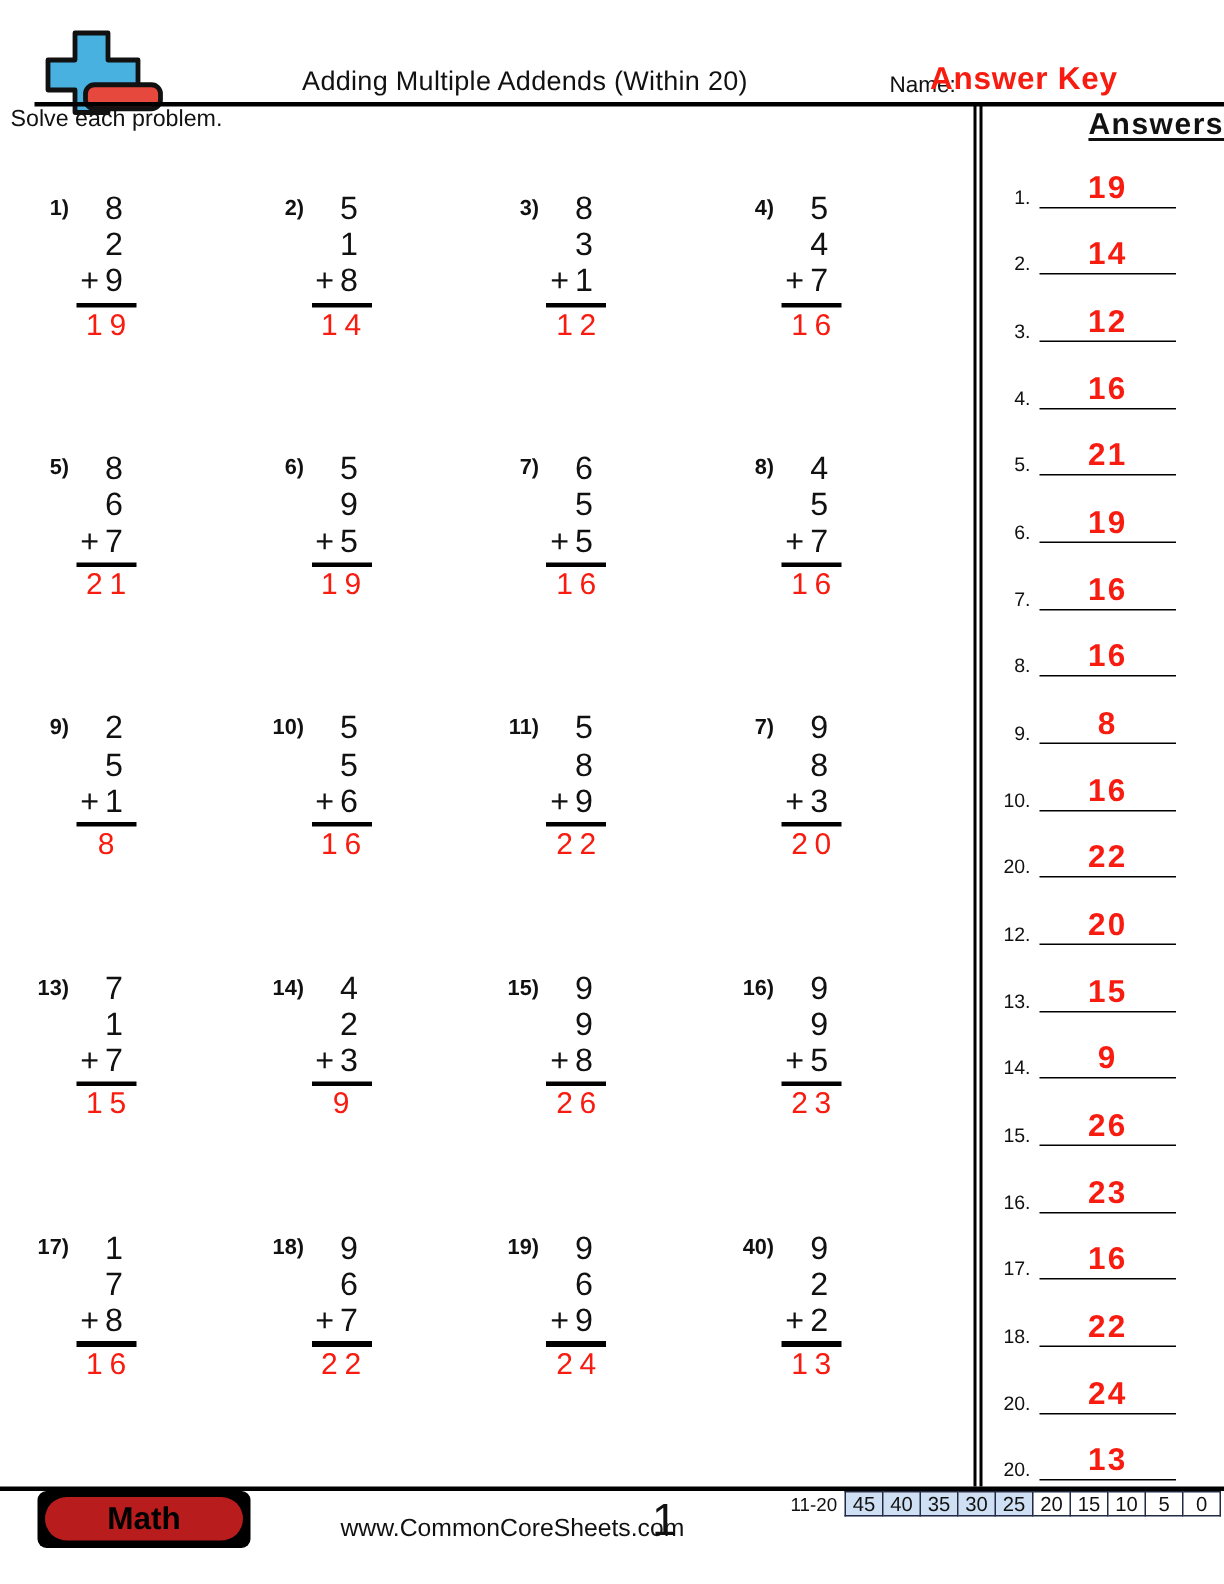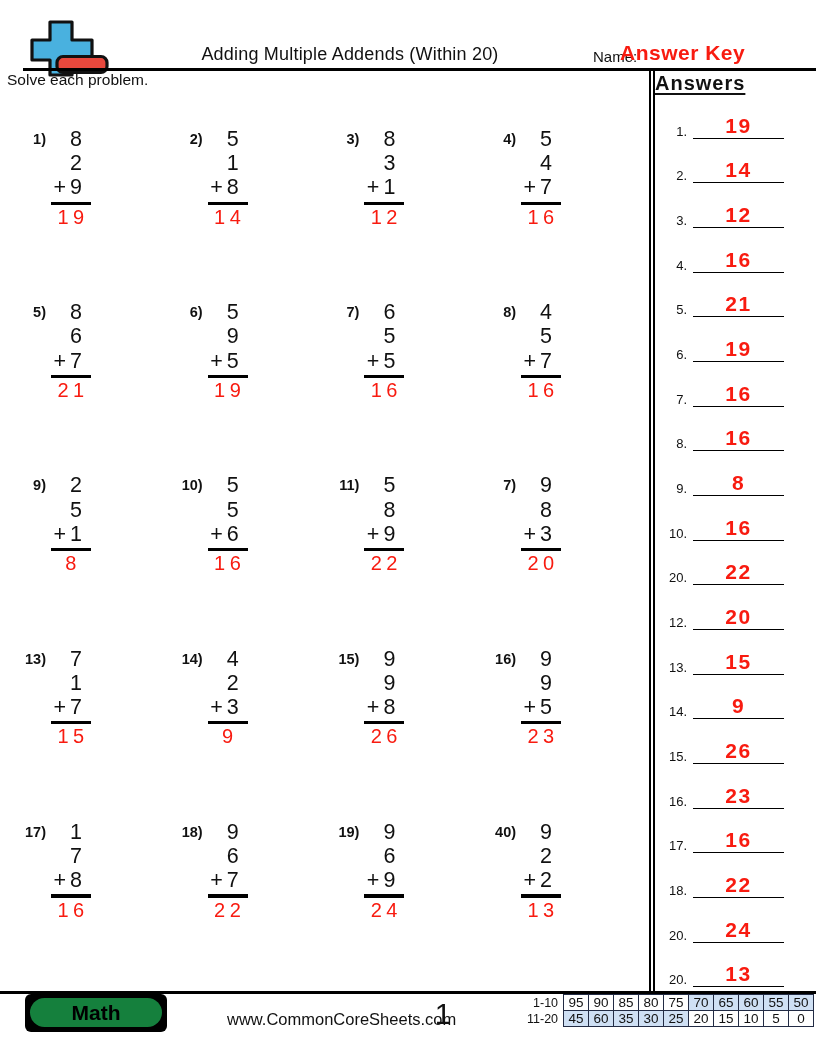--- a/index.html
+++ b/index.html
@@ -22,34 +22,34 @@
   .problem { display:flex; align-items:flex-start; padding-top:4px; }
   .pnum { width:26px; text-align:right; font-weight:bold; font-size:14.5px; line-height:24.2px; flex:none; }
   .pcol { width:36px; text-align:right; font-size:21.5px; line-height:24.2px; }
   .plus { margin-right:4px; }
   .bar { width:40px; height:3.2px; background:#000; margin:2px -9px 0 auto; }
   .panswer { width:44px; margin:2px -11px 0 auto; text-align:center; color:var(--accent-red);
     font-size:20px; line-height:21px; letter-spacing:4.5px; text-indent:4px; }
   
   .answers-panel { position:absolute; left:649px; top:69px; width:167px; height:922px;
     border-left:6px double #000; box-sizing:border-box; }
-  .answers-heading { text-align:left; font-weight:bold; font-size:20px; margin-top:3px;
+  .answers-heading { text-align:right; font-weight:bold; font-size:20px; margin-top:3px;
     text-decoration:underline; text-underline-offset:3px; text-decoration-thickness:1.6px; letter-spacing:1px; }
   .answers-list { position:absolute; top:25px; left:8px; right:32px; }
   .aitem { height:44.68px; display:flex; align-items:flex-end; }
   .anum { font-size:13px; width:24px; text-align:right; flex:none; line-height:1; padding-bottom:1px; }
   .aline { flex:1; margin-left:6px; border-bottom:1.5px solid #000; display:flex;
     align-items:flex-end; justify-content:center; height:100%; }
   .aval { color:var(--accent-red); font-weight:bold; font-size:21px; line-height:1;
     letter-spacing:1.5px; padding-bottom:2px; }
   
   .footer-rule { position:absolute; left:0; right:0; top:991px; height:2.6px; background:#000; }
   .math-badge { position:absolute; left:25px; top:994px; width:142px; height:38px;
     background:#000; border-radius:6px; }
-  .math-pill { position:absolute; left:5px; right:5px; top:4px; bottom:5px; background:#15803d;
+  .math-pill { position:absolute; left:5px; right:5px; top:4px; bottom:5px; background:#b91c1c;
     border-radius:15px; display:flex; align-items:center; justify-content:center;
     font-size:21px; font-weight:bold; color:#000; }
   .website { position:absolute; left:227px; top:1010px; font-size:16.5px; }
   .page-number { position:absolute; left:425px; top:997px; width:36px; text-align:center; font-size:30px; }
   .score-table { position:absolute; left:527px; top:994px; border-collapse:collapse; }
   .score-table td { padding:0; }
   .slabel { font-size:12.5px; text-align:right; padding-right:5px !important; border:none; }
   .scell { width:24px; height:15.2px; border:1.6px solid var(--table-border); text-align:center;
     font-size:13.5px; }
   .scell.hl { background:var(--cell-blue); }
@@ -402,36 +402,23 @@
 
   <div class="footer-rule"></div>
   <div class="math-badge">
     <div class="math-pill">Math</div>
   </div>
   <div class="website">www.CommonCoreSheets.com</div>
   <div class="page-number">1</div>
   <table class="score-table">
     <tbody>
         <tr>
-          <td class="slabel">1-10</td>
-          <td class="scell">95</td>
-          <td class="scell">90</td>
-          <td class="scell">85</td>
-          <td class="scell">80</td>
-          <td class="scell">75</td>
-          <td class="scell hl">70</td>
-          <td class="scell hl">65</td>
-          <td class="scell hl">60</td>
-          <td class="scell hl">55</td>
-          <td class="scell hl">50</td>
-        </tr>
-        <tr>
           <td class="slabel">11-20</td>
           <td class="scell hl">45</td>
-          <td class="scell hl">60</td>
+          <td class="scell hl">40</td>
           <td class="scell hl">35</td>
           <td class="scell hl">30</td>
           <td class="scell hl">25</td>
           <td class="scell">20</td>
           <td class="scell">15</td>
           <td class="scell">10</td>
           <td class="scell">5</td>
           <td class="scell">0</td>
         </tr>
       </tbody>

